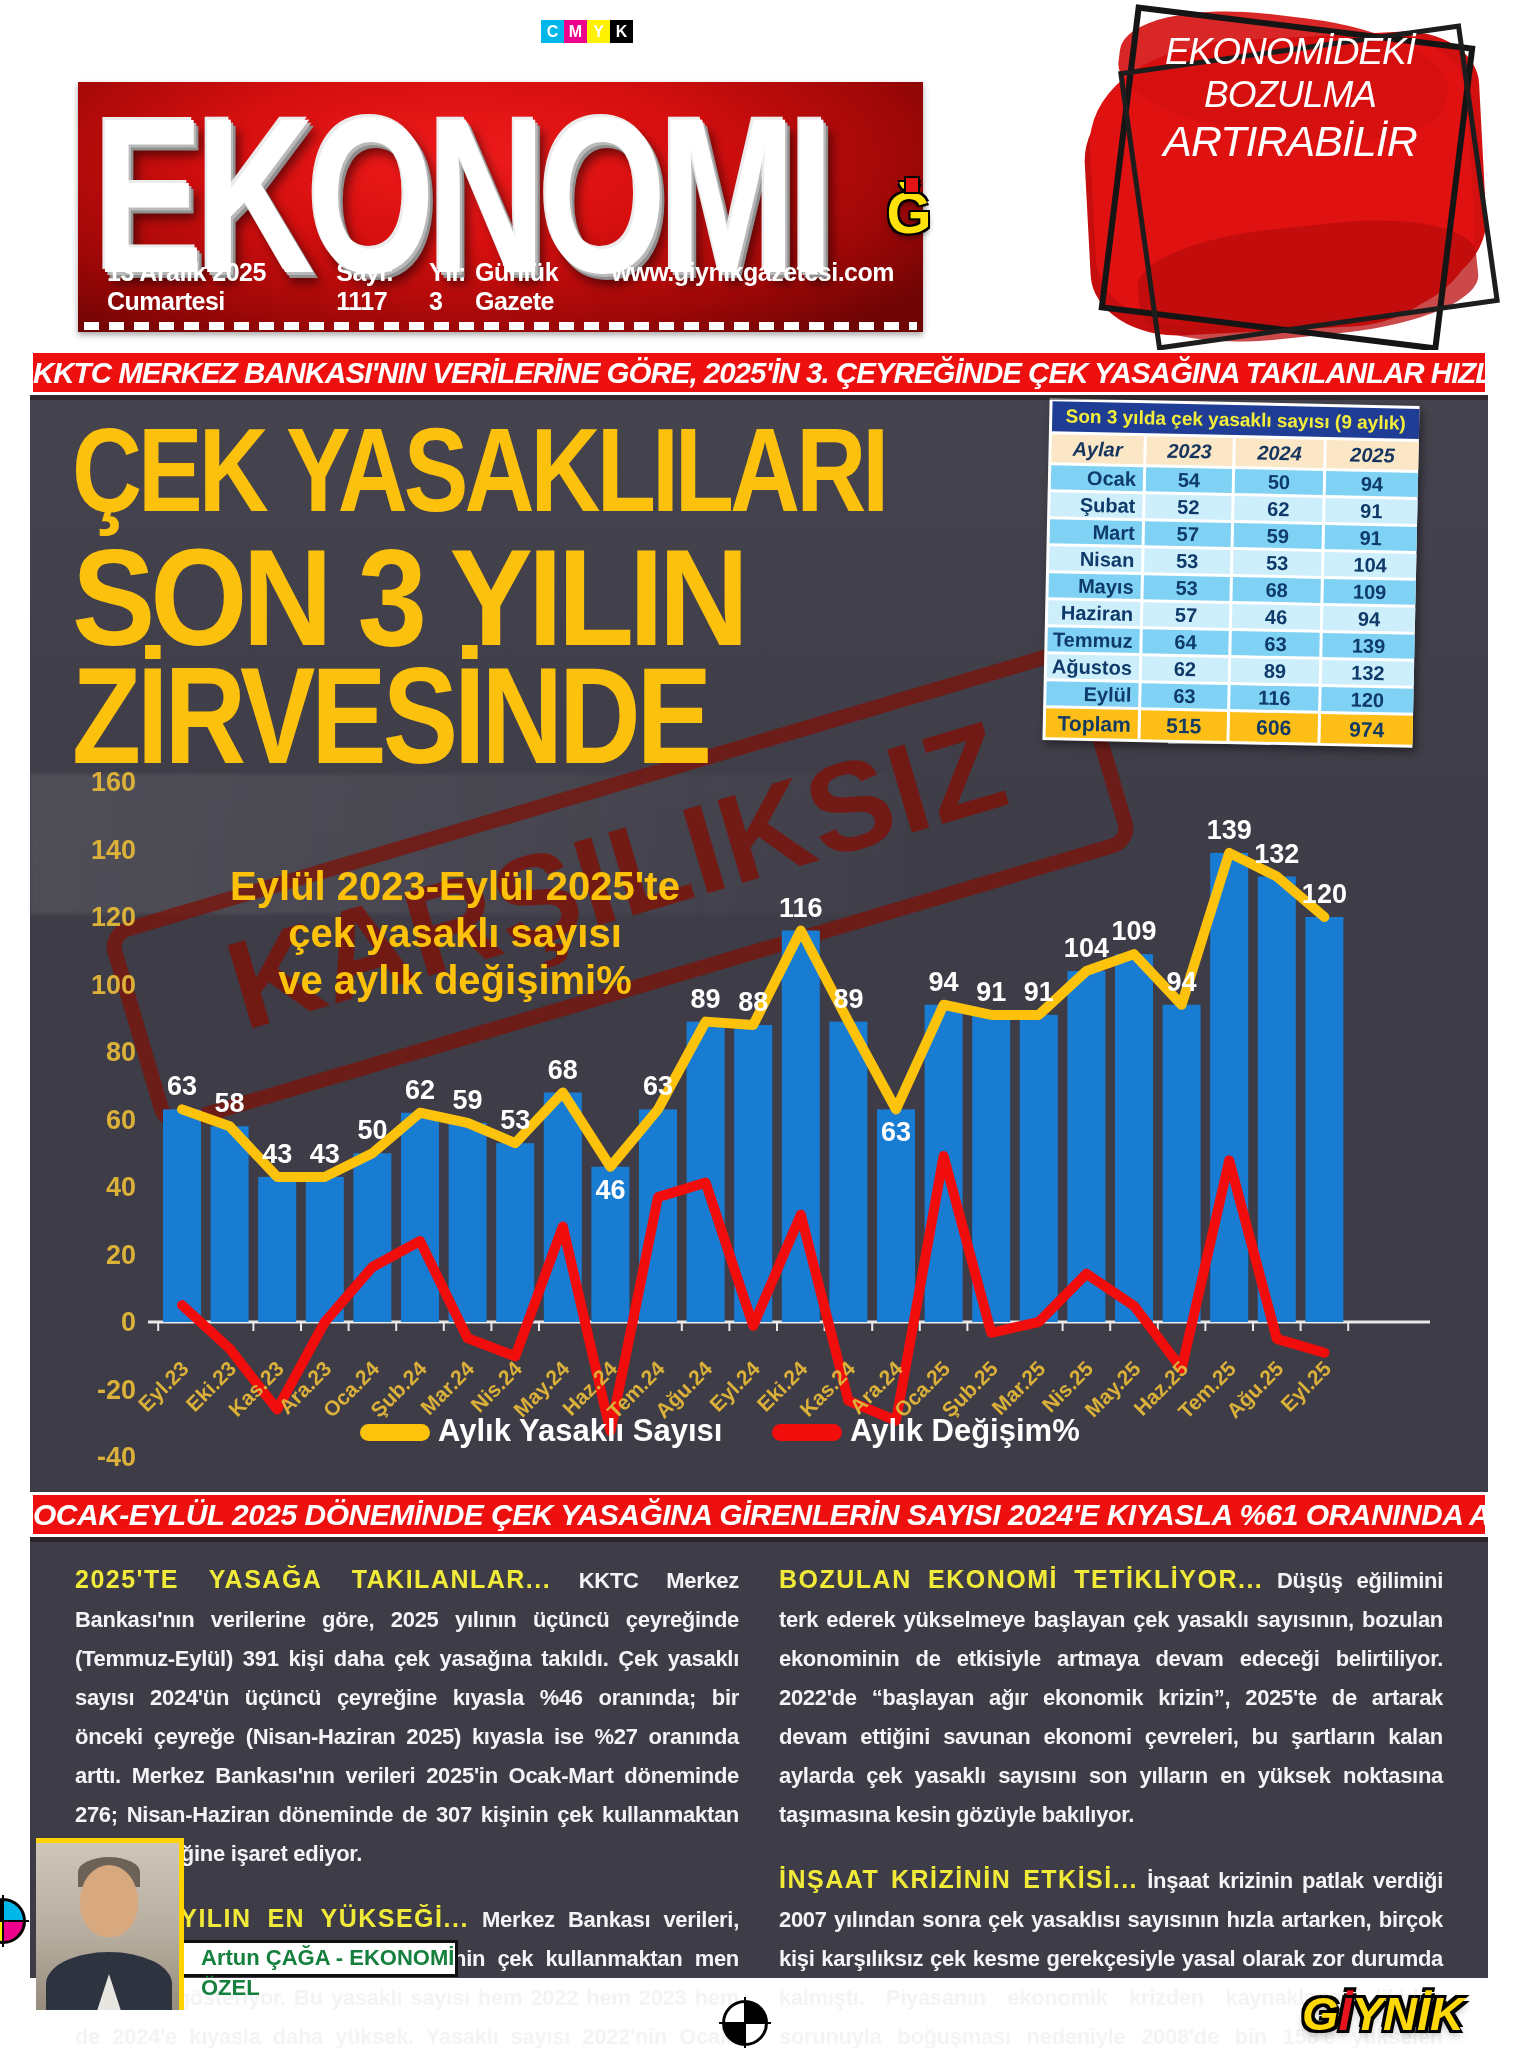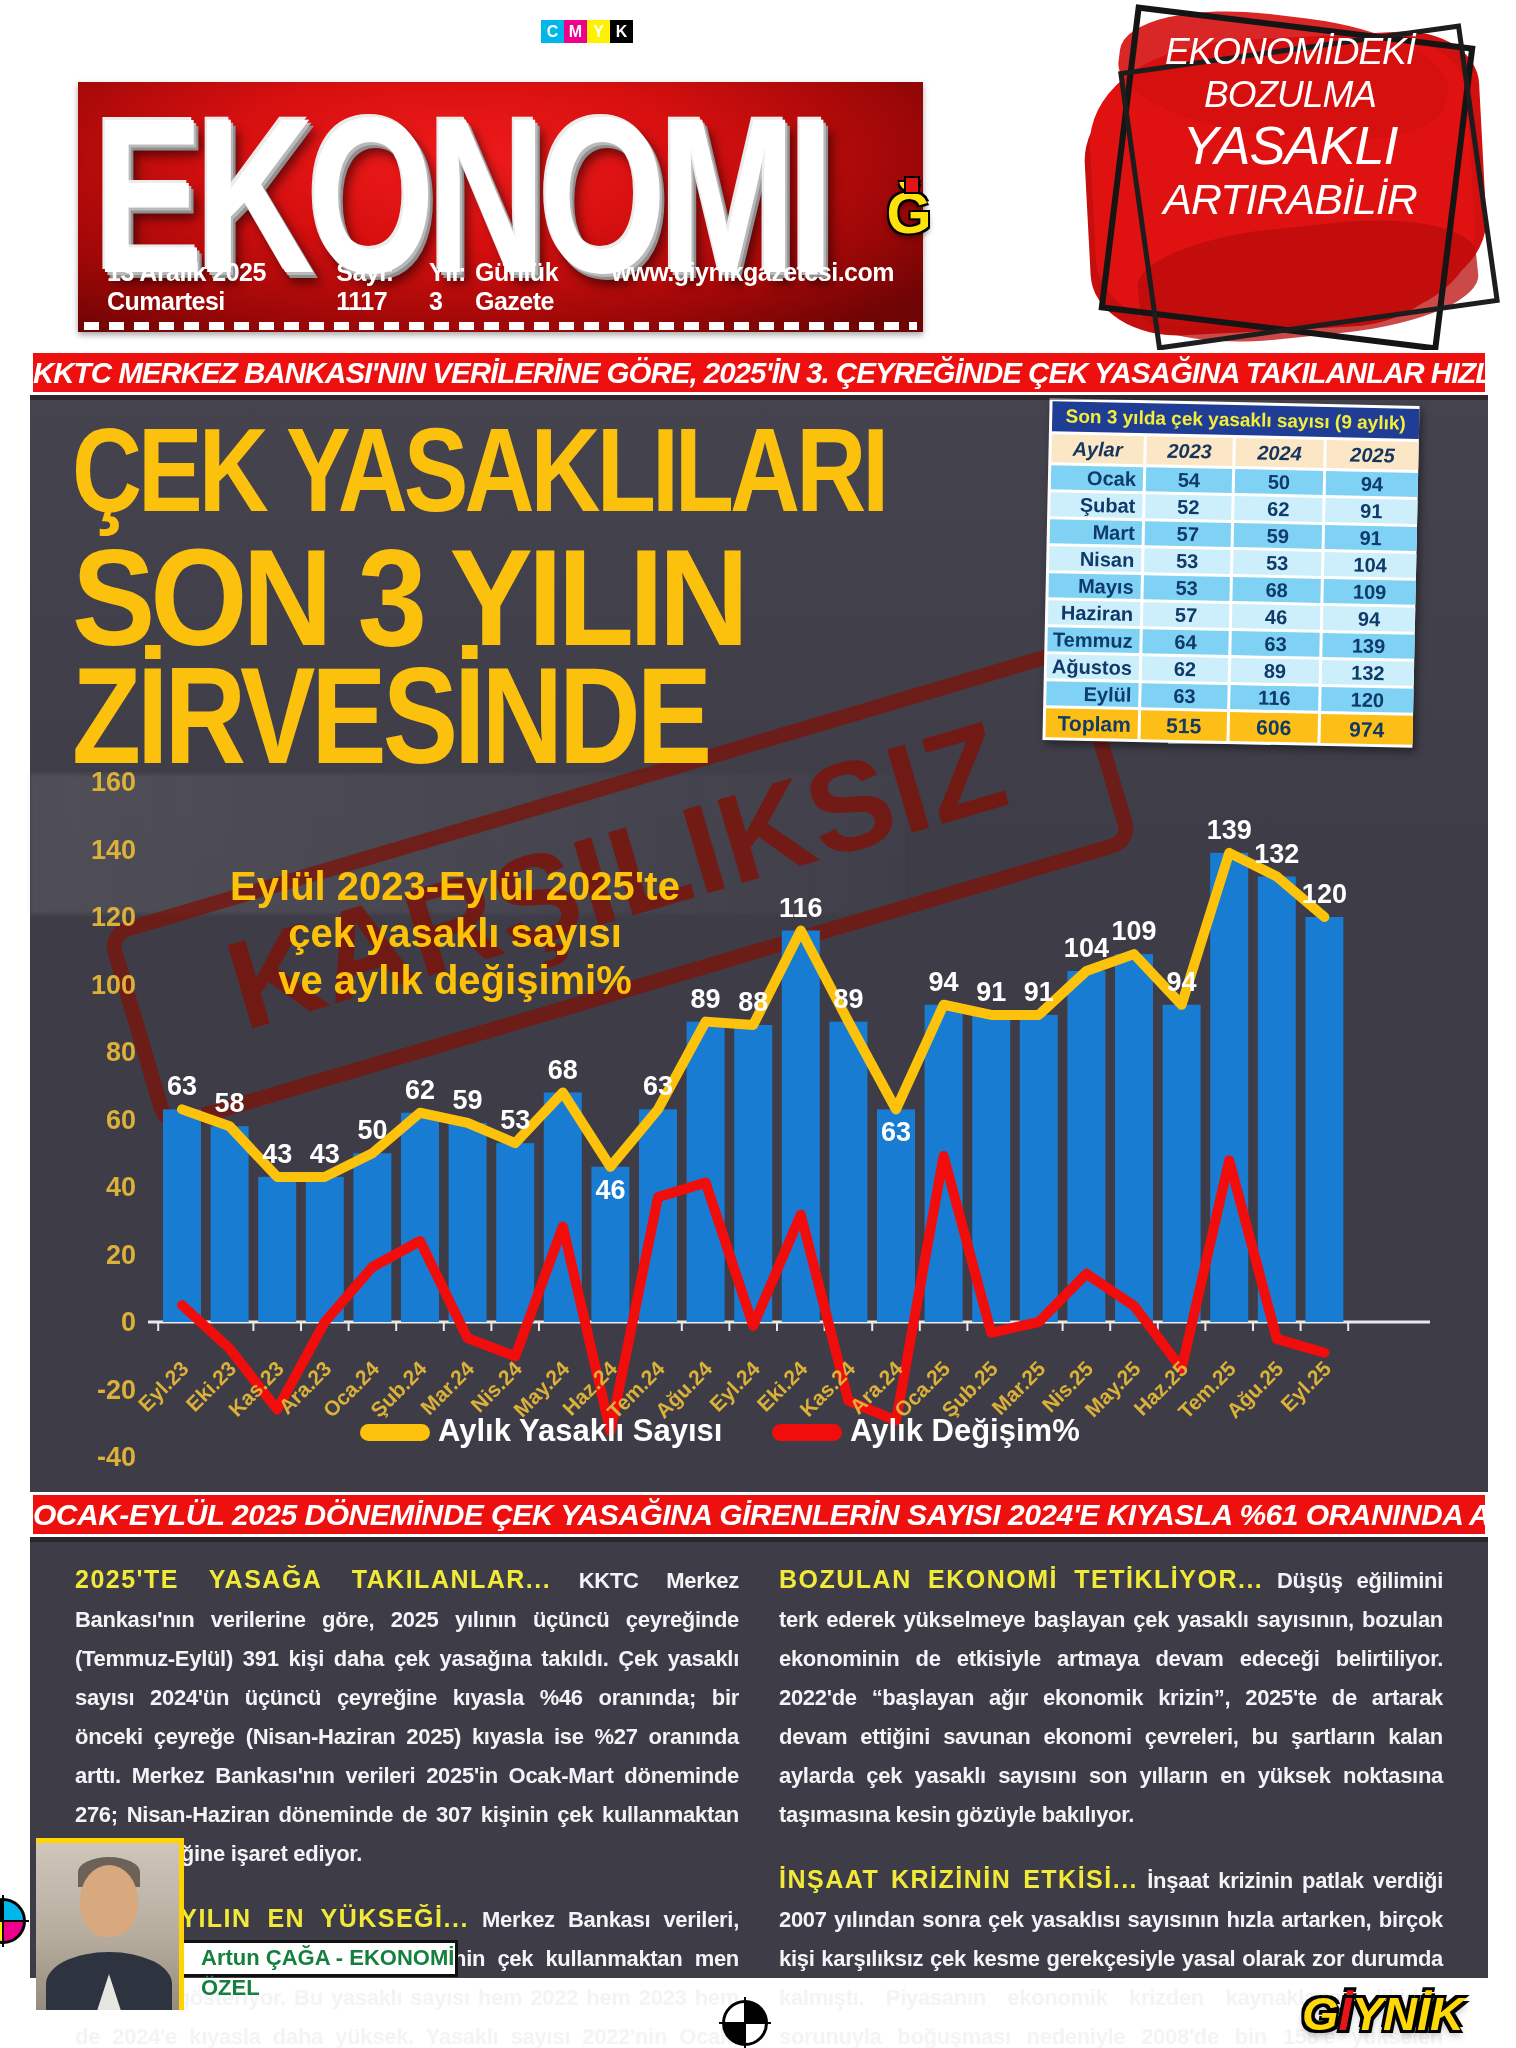--- a/index.html
+++ b/index.html
@@ -163,21 +163,20 @@
 
 <div class="splash">
   <div class="splash-blob1"></div>
   <div class="splash-blob2"></div>
   <div class="splash-blob3"></div>
   <div class="splash-frame1"></div>
   <div class="splash-frame2"></div>
   <div class="splash-text">
     <div class="s-sm">EKONOMİDEKİ</div>
     <div class="s-sm">BOZULMA</div>
-    <div class="s-lg">YASAKLI</div>
     <div class="s-md">ARTIRABİLİR</div>
   </div>
 </div>
 
 <div class="banner banner-top">KKTC MERKEZ BANKASI'NIN VERİLERİNE GÖRE, 2025'İN 3. ÇEYREĞİNDE ÇEK YASAĞINA TAKILANLAR HIZLI ARTTI</div>
 
 <div class="panel"></div>
 
 <div class="headline hl1">ÇEK YASAKLILARI</div>
 <div class="headline hl2">SON 3 YILIN</div>

